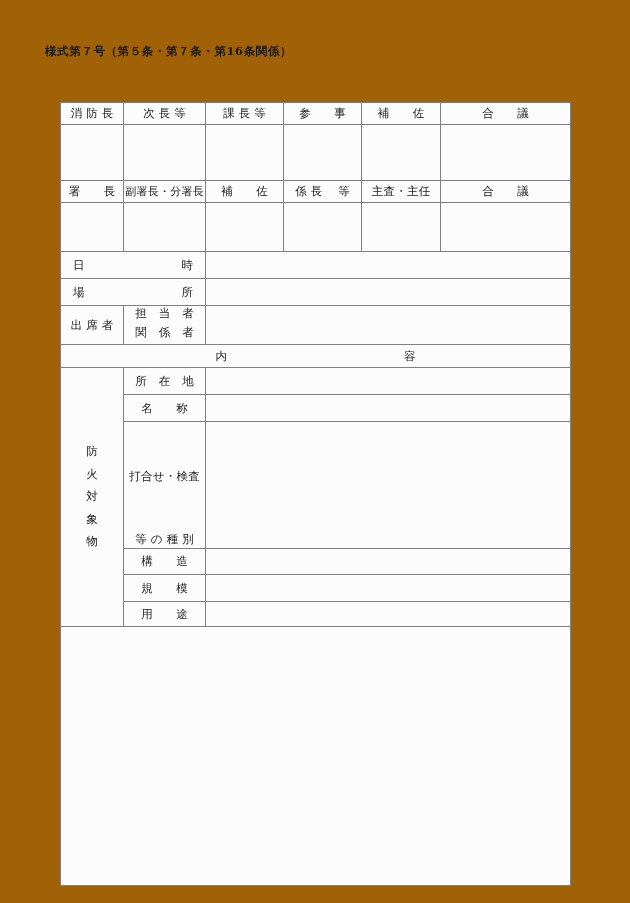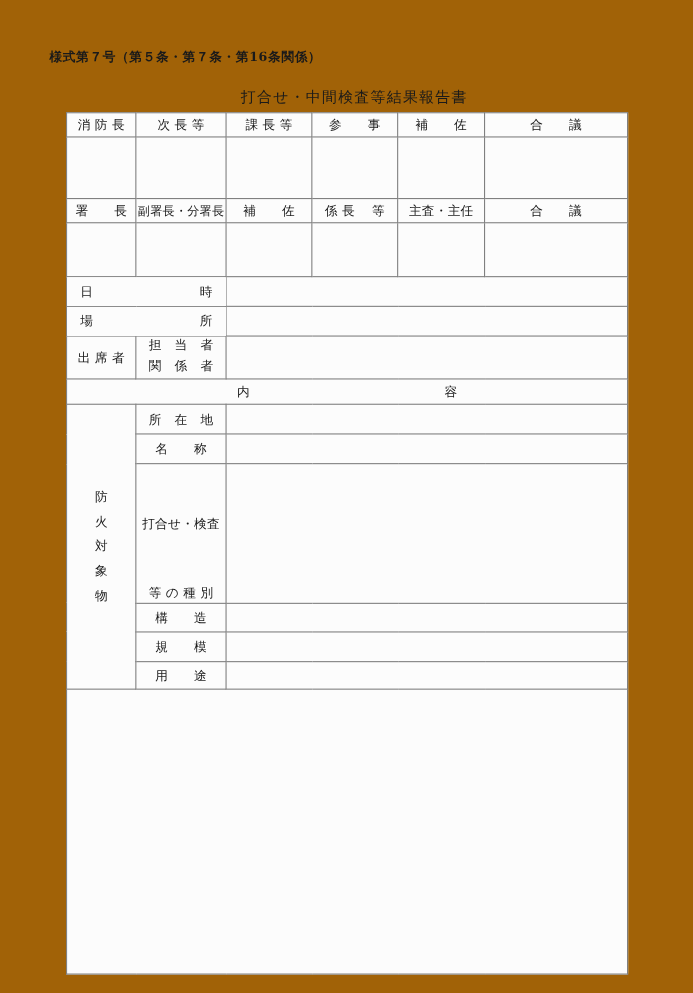--- a/index.html
+++ b/index.html
@@ -103,21 +103,20 @@
 
   .blankbig { height: 258px; }
 </style>
 </head>
 <body>
 
 <div class="page">
 
   <div class="form-no">様式第７号（第５条・第７条・第16条関係）</div>
 
-  <div class="doc-title">打合せ・中間検査等結果報告書</div>
 
   <table class="tbl">
     <colgroup>
       <col style="width:63px">
       <col style="width:82px">
       <col style="width:78px">
       <col style="width:78px">
       <col style="width:79px">
       <col style="width:130px">
     </colgroup>

